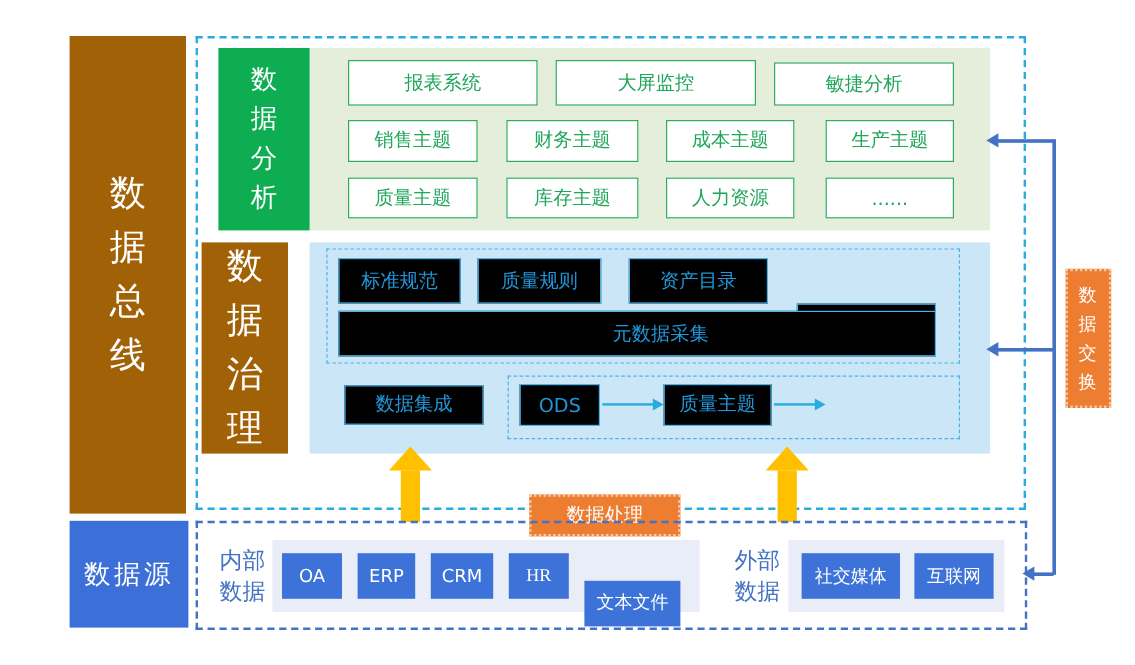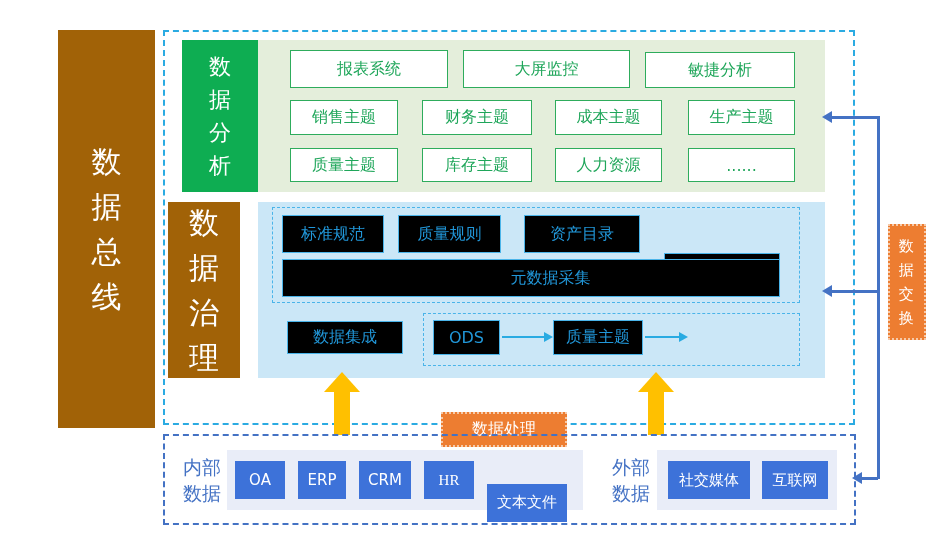--- a/index.html
+++ b/index.html
@@ -121,20 +121,21 @@
   <div class="abs larrow" style="left:822px; top:111px;"></div>
   <div class="abs hline" style="left:831px; top:290px; width:47px;"></div>
   <div class="abs larrow" style="left:822px; top:285px;"></div>
   <div class="abs hline" style="left:861px; top:477px; width:17px;"></div>
   <div class="abs larrow" style="left:852px; top:472px;"></div>
 
   <div class="abs chip-orange" style="left:888px; top:224px; width:38px; height:116px; font-size:15px;">
     <span class="vtext">数据交换</span>
   </div>
 
+  <div class="abs src-label-block" style="left:58px; top:434px; width:99px; height:89px;">数据源</div>
 
   <div class="abs outer-bottom" style="left:163px; top:434px; width:693px; height:91px;"></div>
 
   <div class="abs src-group-label" style="left:178px; top:455px; width:48px;">内部数据</div>
   <div class="abs src-panel" style="left:227px; top:450px; width:356px; height:60px;">
     <div class="srcbtn" style="width:50px;">OA</div>
     <div class="srcbtn" style="width:48px;">ERP</div>
     <div class="srcbtn" style="width:52px;">CRM</div>
     <div class="srcbtn" style="width:50px;font-family:Liberation Serif, serif;">HR</div>
     <div class="srcbtn" style="width:80px;margin-top:45px;">文本文件</div>

